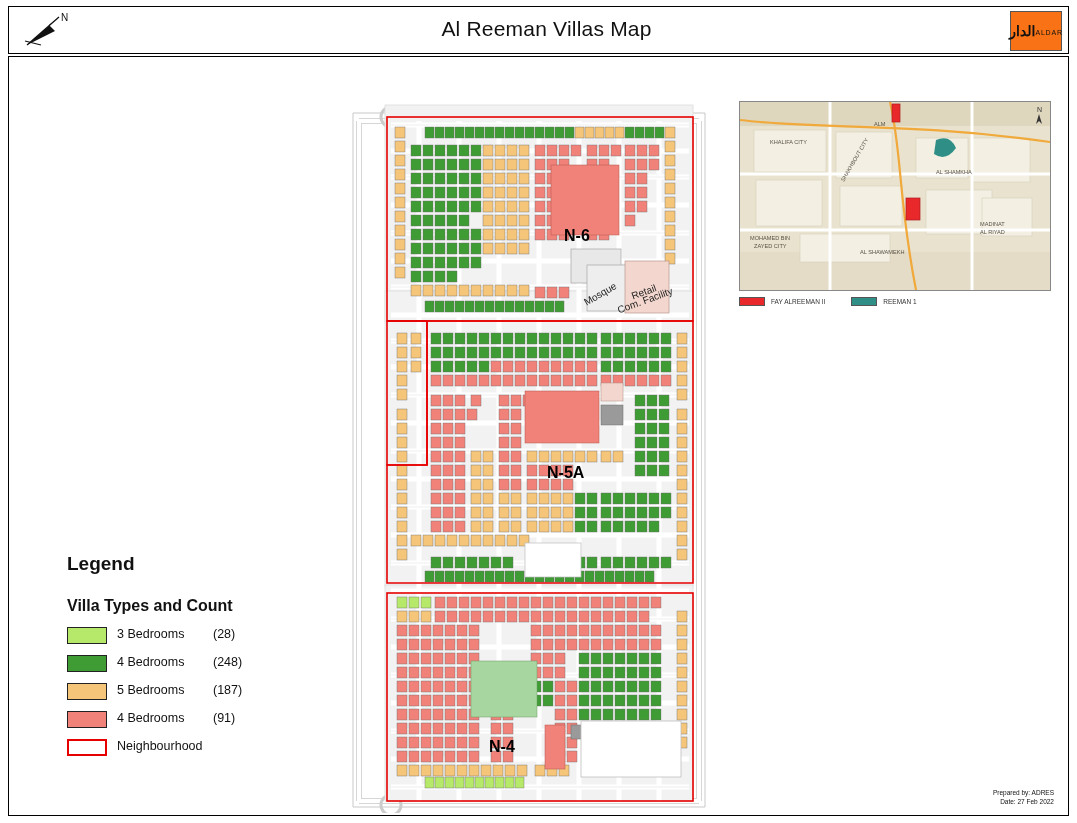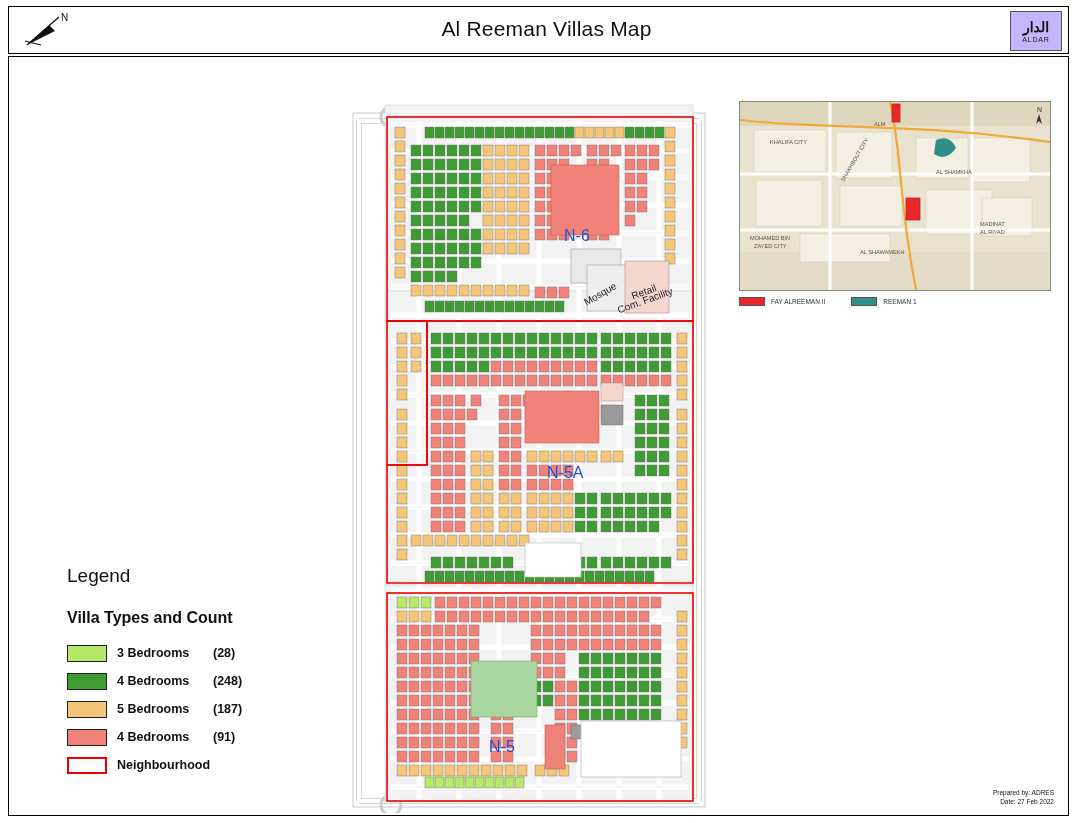--- a/index.html
+++ b/index.html
@@ -42,24 +42,24 @@
     left: 42px; top: 1px;
     font-size: 10px;
   }
   .logo-box {
     position: absolute;
     right: 6px; top: 4px;
     width: 52px; height: 40px;
     border: 1px solid #555;
     box-sizing: border-box;
     display: flex;
-    flex-direction: column;
+    flex-direction: row;
     align-items: center;
     justify-content: center;
-    background: #c4b5fd;
+    background: #f97316;
   }
   .logo-arabic {
     font-size: 14px;
     font-weight: bold;
     letter-spacing: -1px;
     line-height: 1;
     color: #111;
   }
   .logo-latin {
     font-size: 7px;
@@ -79,33 +79,32 @@
   }
 
   
   .legend {
     position: absolute;
     left: 58px; top: 492px;
     width: 260px;
   }
   .legend h2 {
     font-size: 19px;
-    margin: 16px 0 22px 0;
-    font-weight: normal;
+    margin: 4px 0 22px 0;
+    font-weight: bold;
   }
   .legend h3 {
     font-size: 16px;
     margin: 0 0 12px 0;
     font-weight: bold;
   }
   .legend-row {
     display: flex;
-    align-items: center;
+    align-items: flex-start;
     height: 28px;
-    font-weight: bold;
   }
   .swatch {
     width: 40px; height: 17px;
     border: 1px solid #222;
     box-sizing: border-box;
     margin-right: 10px;
     flex: 0 0 auto;
   }
   .swatch.nbhd {
     border: 2px solid #e60000;
@@ -158,22 +157,22 @@
   .mapwrap {
     position: absolute;
     left: 330px; top: 8px;
     width: 380px; height: 748px;
   }
   .mapwrap svg { display: block; }
 
   .nblabel {
     position: absolute;
     font-size: 16px;
-    font-weight: normal;
-    color: #1d4ed8;
+    font-weight: bold;
+    color: #000000;
     pointer-events: none;
   }
   #lbl-n6  { left: 225px; top: 162px; }
   #lbl-n5a { left: 208px; top: 399px; }
   #lbl-n4  { left: 150px; top: 673px; }
 
   .facility-label {
     position: absolute;
     font-size: 10px;
     color: #222;
@@ -1217,21 +1216,21 @@
         <path d="M48 256 H354 V518 H48 V400 H88 V256 Z" transform="translate(0,0)"></path>
         <rect x="48" y="528" width="306" height="208"></rect>
       </g>
       <g fill="none" stroke="#e60000" stroke-width="1.6">
         <path d="M48 256 L48 400 L88 400 L88 256 Z"></path>
       </g>
     </svg>
 
     <div class="nblabel" id="lbl-n6">N-6</div>
     <div class="nblabel" id="lbl-n5a">N-5A</div>
-    <div class="nblabel" id="lbl-n4">N-5</div>
+    <div class="nblabel" id="lbl-n4">N-4</div>
 
     <div class="facility-label" id="lbl-mosque">Mosque</div>
     <div class="facility-label" id="lbl-retail">Retail</div>
     <div class="facility-label" id="lbl-comfac">Com. Facility</div>
   </div>
 
   <div class="credit">
     <div>Prepared by: ADRES</div>
     <div>Date: 27 Feb 2022</div>
   </div>

